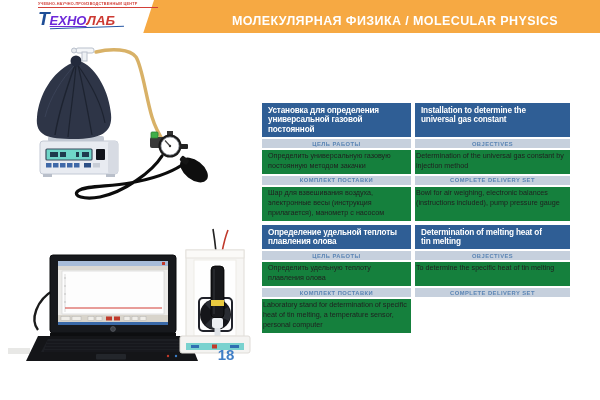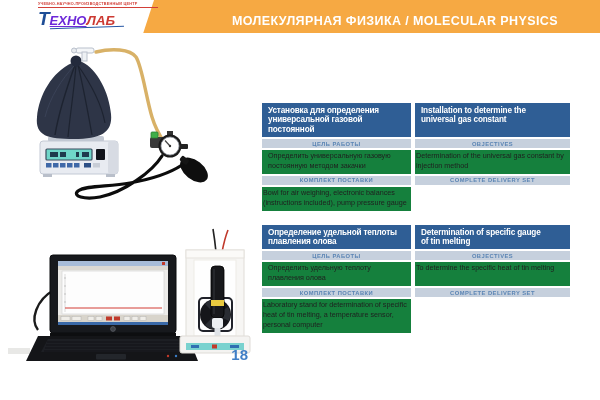--- a/index.html
+++ b/index.html
@@ -38,21 +38,21 @@
   .t-body.t-ru{padding-left:6px;}
   .t-body.t-en{padding-left:1px;padding-right:2px;}
   .t1{top:66px;margin-top:37px;} .t2{top:225px;}
   .t1 .t-body.row1{min-height:20px;} .t2 .t-body.row1{min-height:20px;}
 
   
   .photo1{position:absolute;left:12px;top:45px;width:235px;height:170px;}
   .photo2{position:absolute;left:8px;top:228px;width:245px;height:155px;}
 
   
-  .page-number{position:absolute;left:204px;top:346px;width:44px;text-align:right;
+  .page-number{position:absolute;left:204px;top:346px;width:44px;text-align:center;
     color:#3F7EC6;font-size:15px;font-weight:bold;}
 </style>
 </head>
 <body>
 
 <div class="page">
 
   <div class="topbar">
     <div class="topbar-title">МОЛЕКУЛЯРНАЯ ФИЗИКА / MOLECULAR PHYSICS</div>
     <div class="logo-slant"></div>
@@ -126,20 +126,21 @@
 
   <div class="info-table t1">
     <div class="t-head t-ru">Установка для определения универсальной газовой постоянной</div>
     <div class="t-head t-en">Installation to determine the universal gas constant</div>
     <div class="t-band">ЦЕЛЬ РАБОТЫ</div>
     <div class="t-band">OBJECTIVES</div>
     <div class="t-body t-ru row1">Определить универсальную газовую постоянную методом закачки</div>
     <div class="t-body t-en row1">Determination of the universal gas constant by injection method</div>
     <div class="t-band">КОМПЛЕКТ ПОСТАВКИ</div>
     <div class="t-band">COMPLETE DELIVERY SET</div>
+    <div class="t-body t-ru">Шар для взвешивания воздуха, электронные весы (инструкция прилагается), манометр с насосом</div>
     <div class="t-body t-en">Bowl for air weighing, electronic balances (instructions included), pump pressure gauge</div>
   </div>
 
   <svg class="photo2" viewBox="0 0 245 155">
 
     <path d="M46,62 C28,72 22,92 30,102" stroke="#1b1b1b" stroke-width="2.4" fill="none"></path>
     <rect x="0" y="120" width="22" height="6" fill="#e8e8e6"></rect>
 
     <g>
       <rect x="42" y="27" width="126" height="78" rx="3" fill="#17191d" stroke="#0b0c0e" stroke-width="1"></rect>
@@ -210,21 +211,21 @@
         <rect x="178" y="115" width="58" height="7" fill="#79d2cf"></rect>
         <rect x="183" y="117" width="8" height="3" fill="#2f6fb2"></rect>
         <rect x="204" y="116.5" width="5" height="4" fill="#c0392b"></rect>
         <rect x="222" y="117" width="9" height="3" fill="#2f6fb2"></rect>
       </g>
     </g>
   </svg>
 
   <div class="info-table t2">
     <div class="t-head t-ru">Определение удельной теплоты плавления олова</div>
-    <div class="t-head t-en">Determination of specific gauge of tin melting</div>
+    <div class="t-head t-en">Determination of melting heat of tin melting</div>
     <div class="t-band">ЦЕЛЬ РАБОТЫ</div>
     <div class="t-band">OBJECTIVES</div>
     <div class="t-body t-ru row1">Определить удельную теплоту плавления олова</div>
     <div class="t-body t-en row1">To determine the specific heat of tin melting</div>
     <div class="t-band">КОМПЛЕКТ ПОСТАВКИ</div>
     <div class="t-band">COMPLETE DELIVERY SET</div>
     <div class="t-body t-en">Laboratory stand for determination of specific heat of tin melting, a temperature sensor,  personal computer</div>
   </div>
 
   <div class="page-number">18</div>

